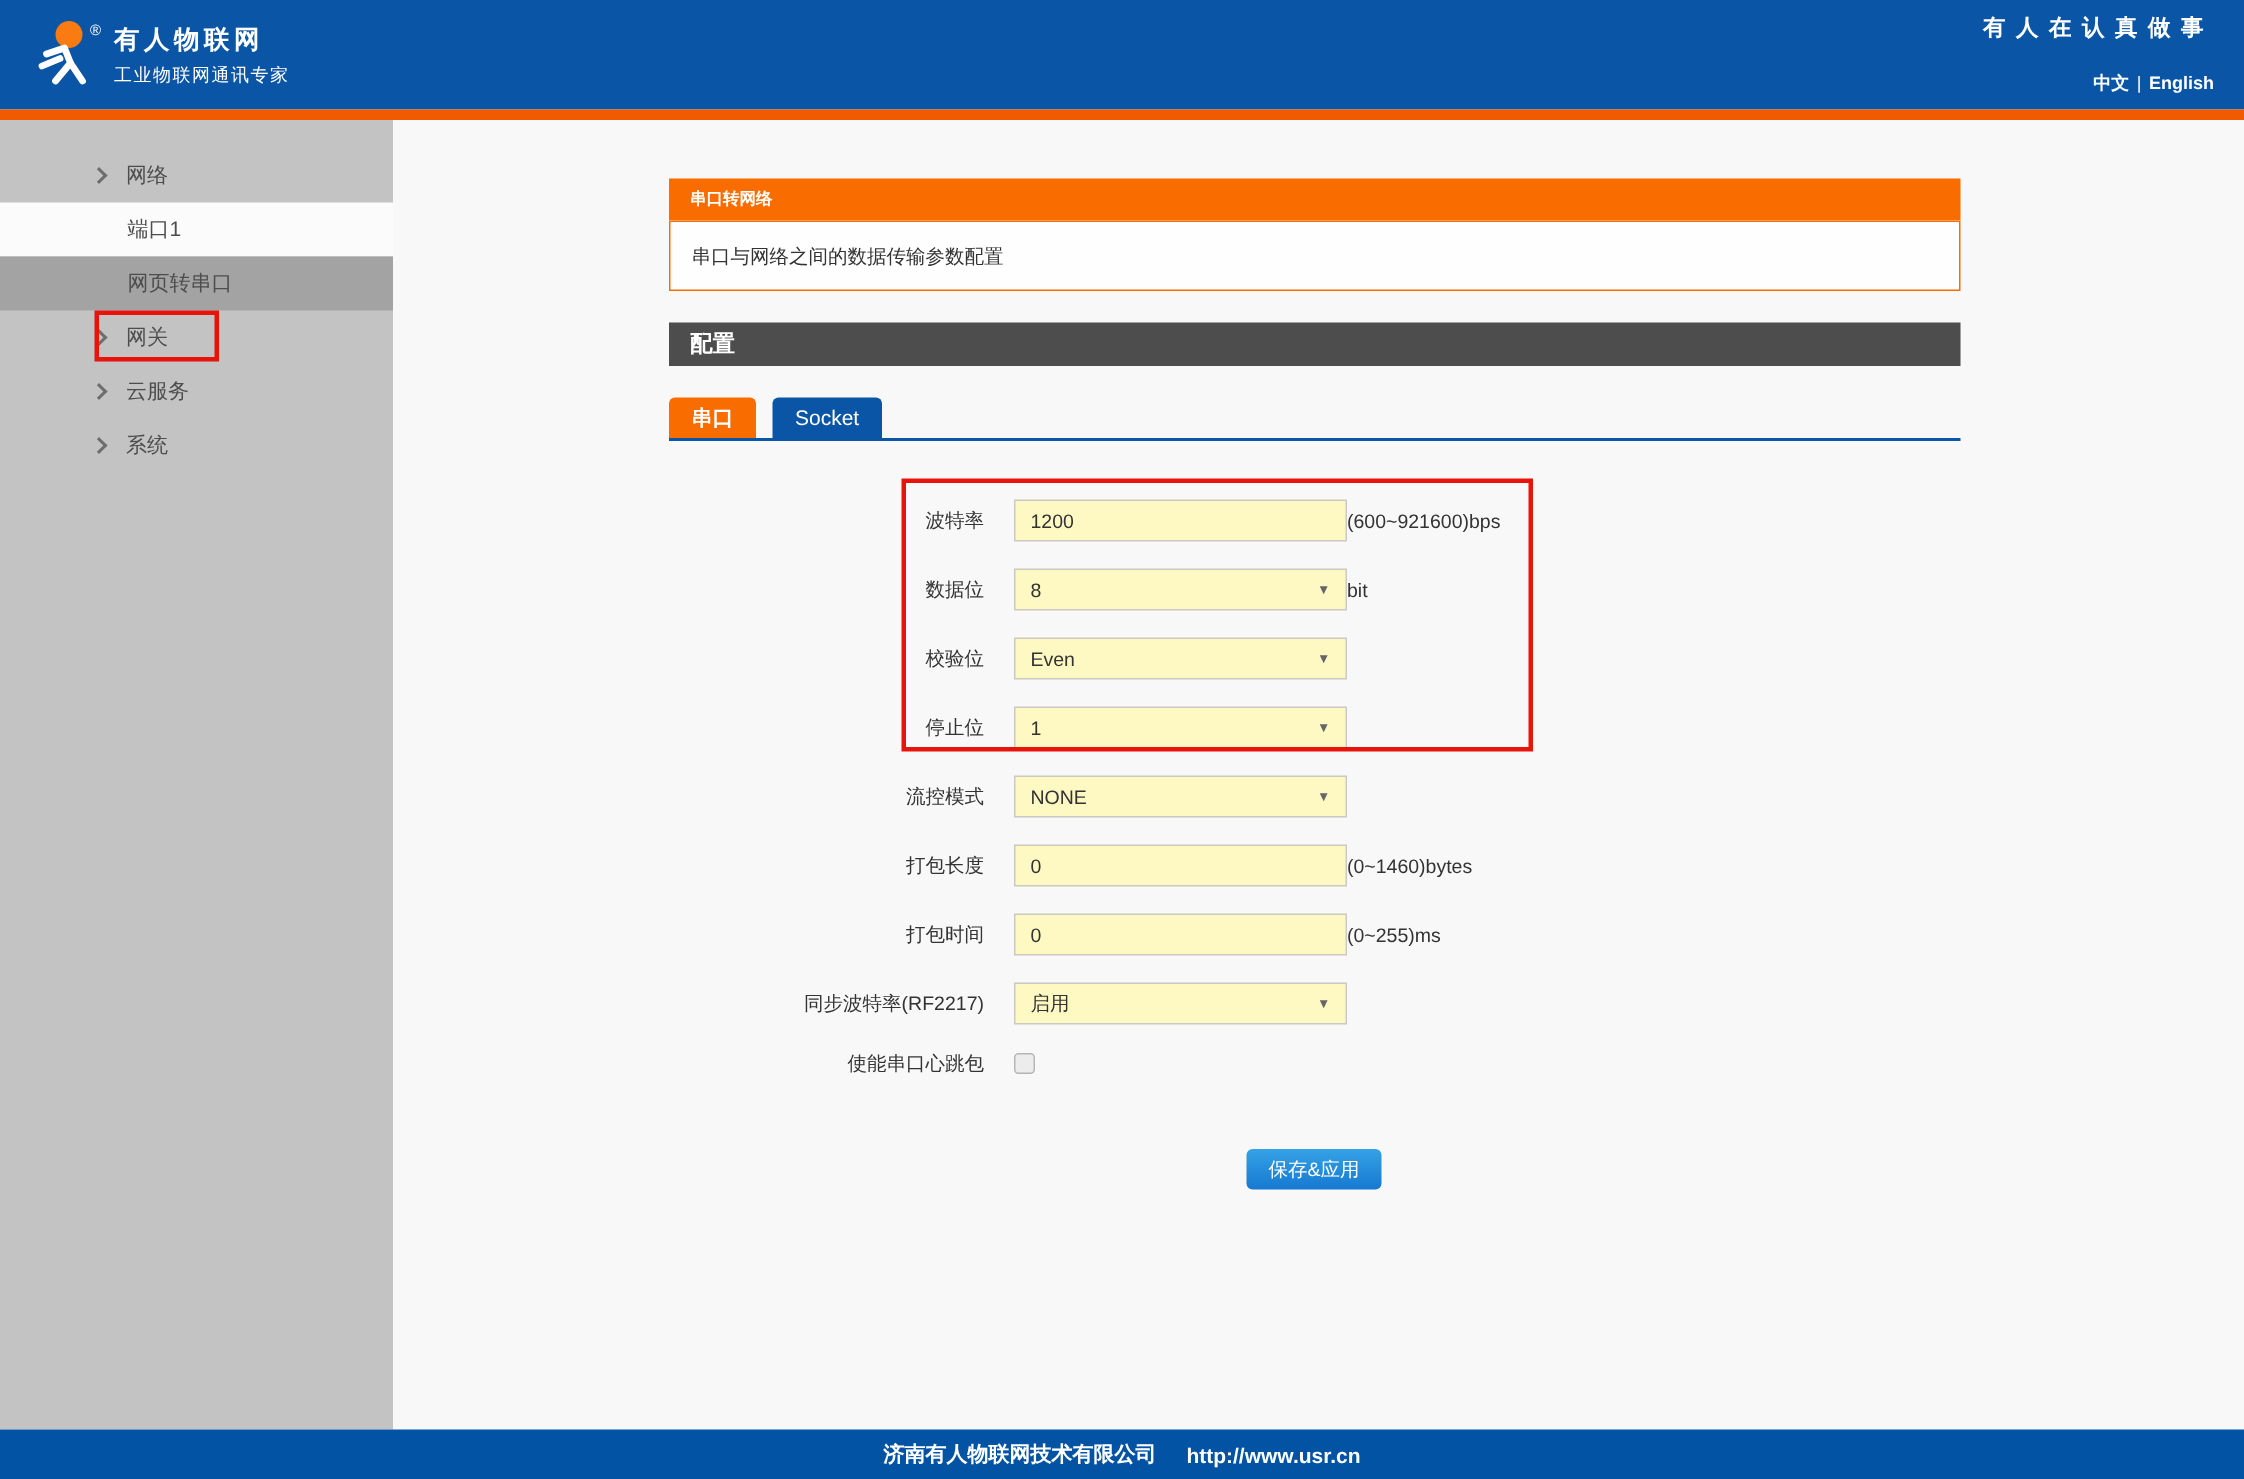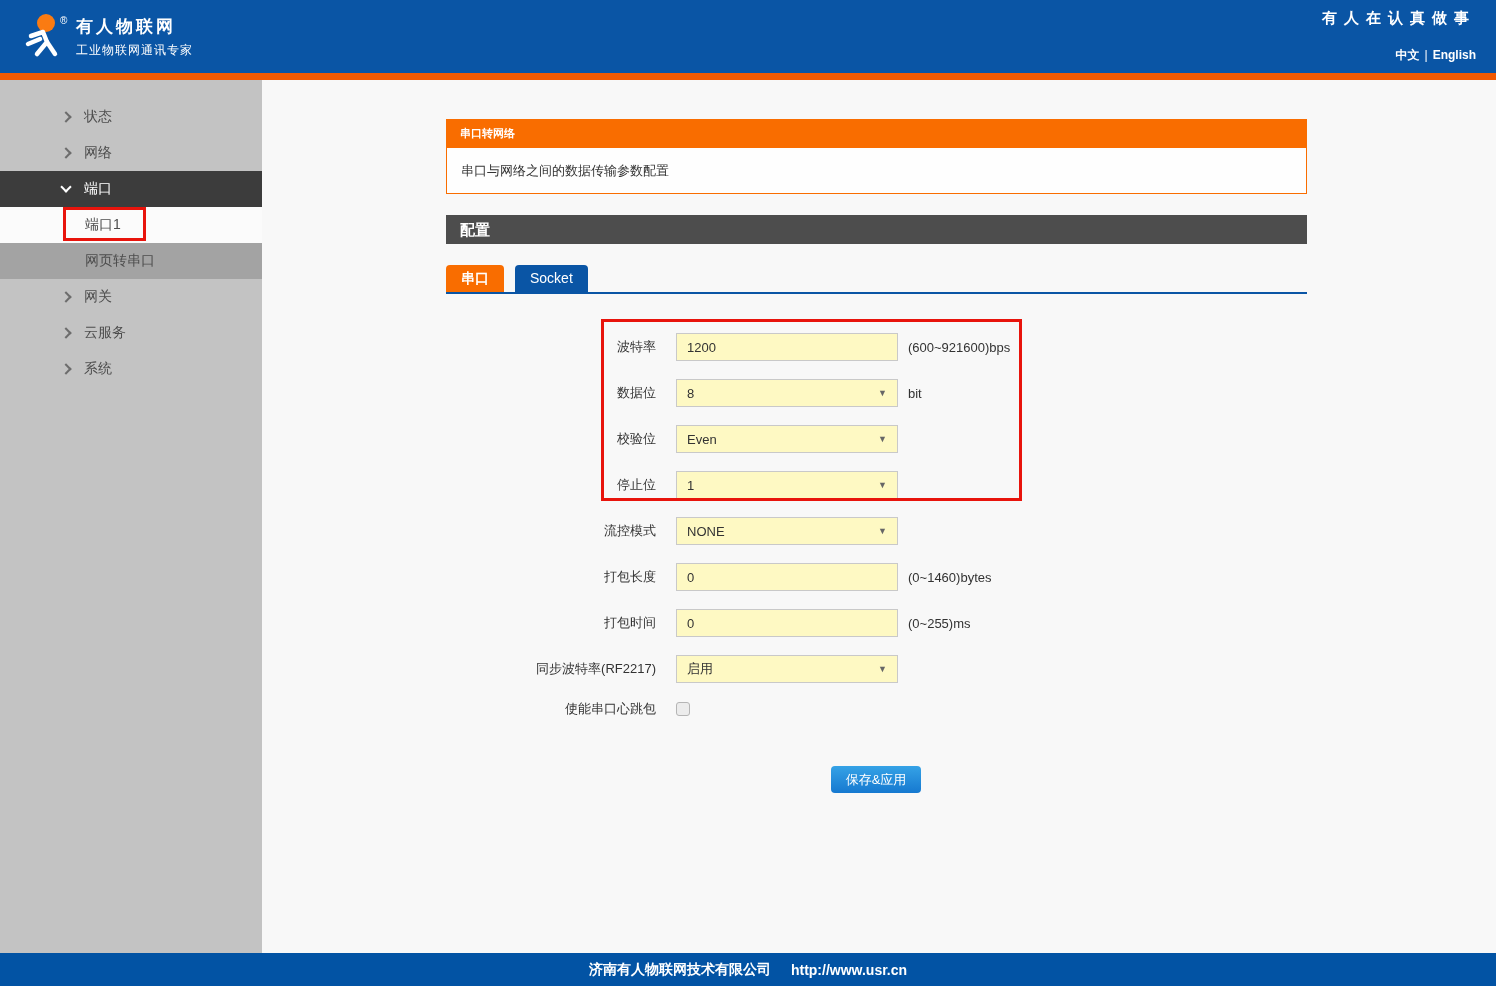--- a/index.html
+++ b/index.html
@@ -47,21 +47,21 @@
   .tab.inactive { background:#0a55a5; }
 
   
   .form { position:absolute; left:184px; top:253px; }
   .form-row { display:flex; align-items:center; height:28px; margin-bottom:18px; }
   .form-label { width:210px; text-align:right; margin-right:20px; font-size:13px; color:#333; }
   .control { width:222px; height:28px; border:1px solid #c9c9c9; background:#fef9c3; font-size:13px; color:#333; }
   input.control { padding:0 10px; outline:none; }
   .select { display:flex; align-items:center; justify-content:space-between; padding:0 10px; cursor:pointer; }
   .select .arrow { font-size:9px; color:#666; }
-  .hint { margin-left:10px; font-size:13px; color:#333; }
+  .hint { font-size:13px; color:#333; }
   .form-row.checkbox-row { margin-top:7px; height:16px; }
   .checkbox { width:14px; height:14px; appearance:none; -webkit-appearance:none; background:#ececec;
     border:1px solid #b5b5b5; border-radius:3px; cursor:pointer; }
   .save-btn { position:absolute; left:569px; top:686px; width:90px; height:27px; border:none; border-radius:4px;
     background:linear-gradient(#35a2e6,#1679d0); color:#fff; font-size:13px; cursor:pointer;
     font-family:"Liberation Sans","DejaVu Sans",sans-serif; }
 
   
   .footer { position:absolute; left:0; top:953px; width:1496px; height:33px; background:#0253a4;
     display:flex; align-items:center; justify-content:center; gap:20px; color:#fff; font-size:14px; font-weight:bold; }
@@ -96,29 +96,21 @@
       <div class="lang-switch">
         <span>中文</span><span class="divider">|</span><span>English</span>
       </div>
     </div>
   </header>
   <div class="orange-strip"></div>
 
   <nav class="sidebar">
     <div class="nav-item">
       <span class="chev right"></span>
-      <span>状态</span>
-    </div>
-    <div class="nav-item">
-      <span class="chev right"></span>
       <span>网络</span>
-    </div>
-    <div class="nav-item active">
-      <span class="chev down"></span>
-      <span>端口</span>
     </div>
     <div class="nav-item sub sub-active">
       <span>端口1</span>
     </div>
     <div class="nav-item sub sub-alt">
       <span>网页转串口</span>
     </div>
     <div class="nav-item">
       <span class="chev right"></span>
       <span>网关</span>

